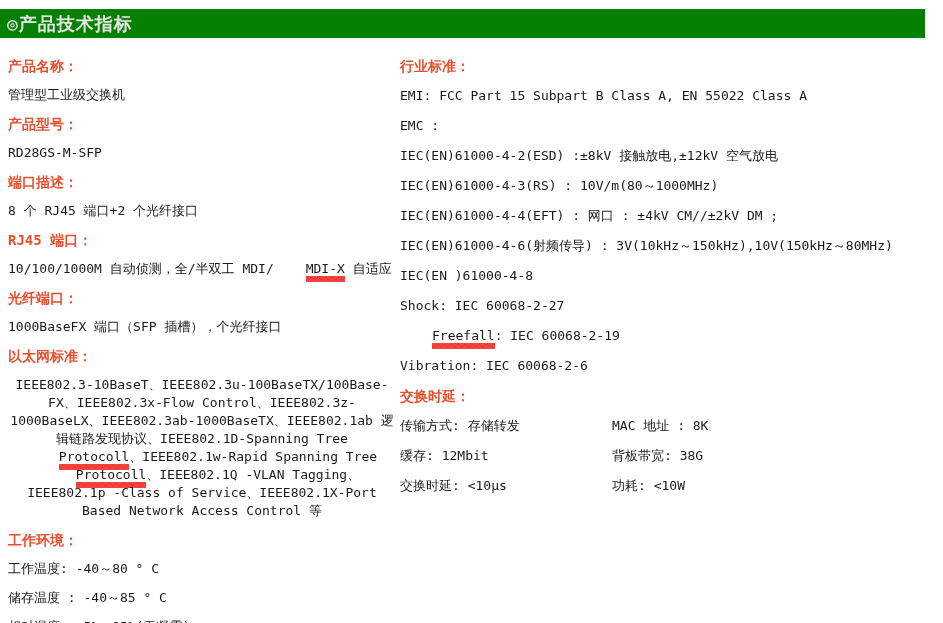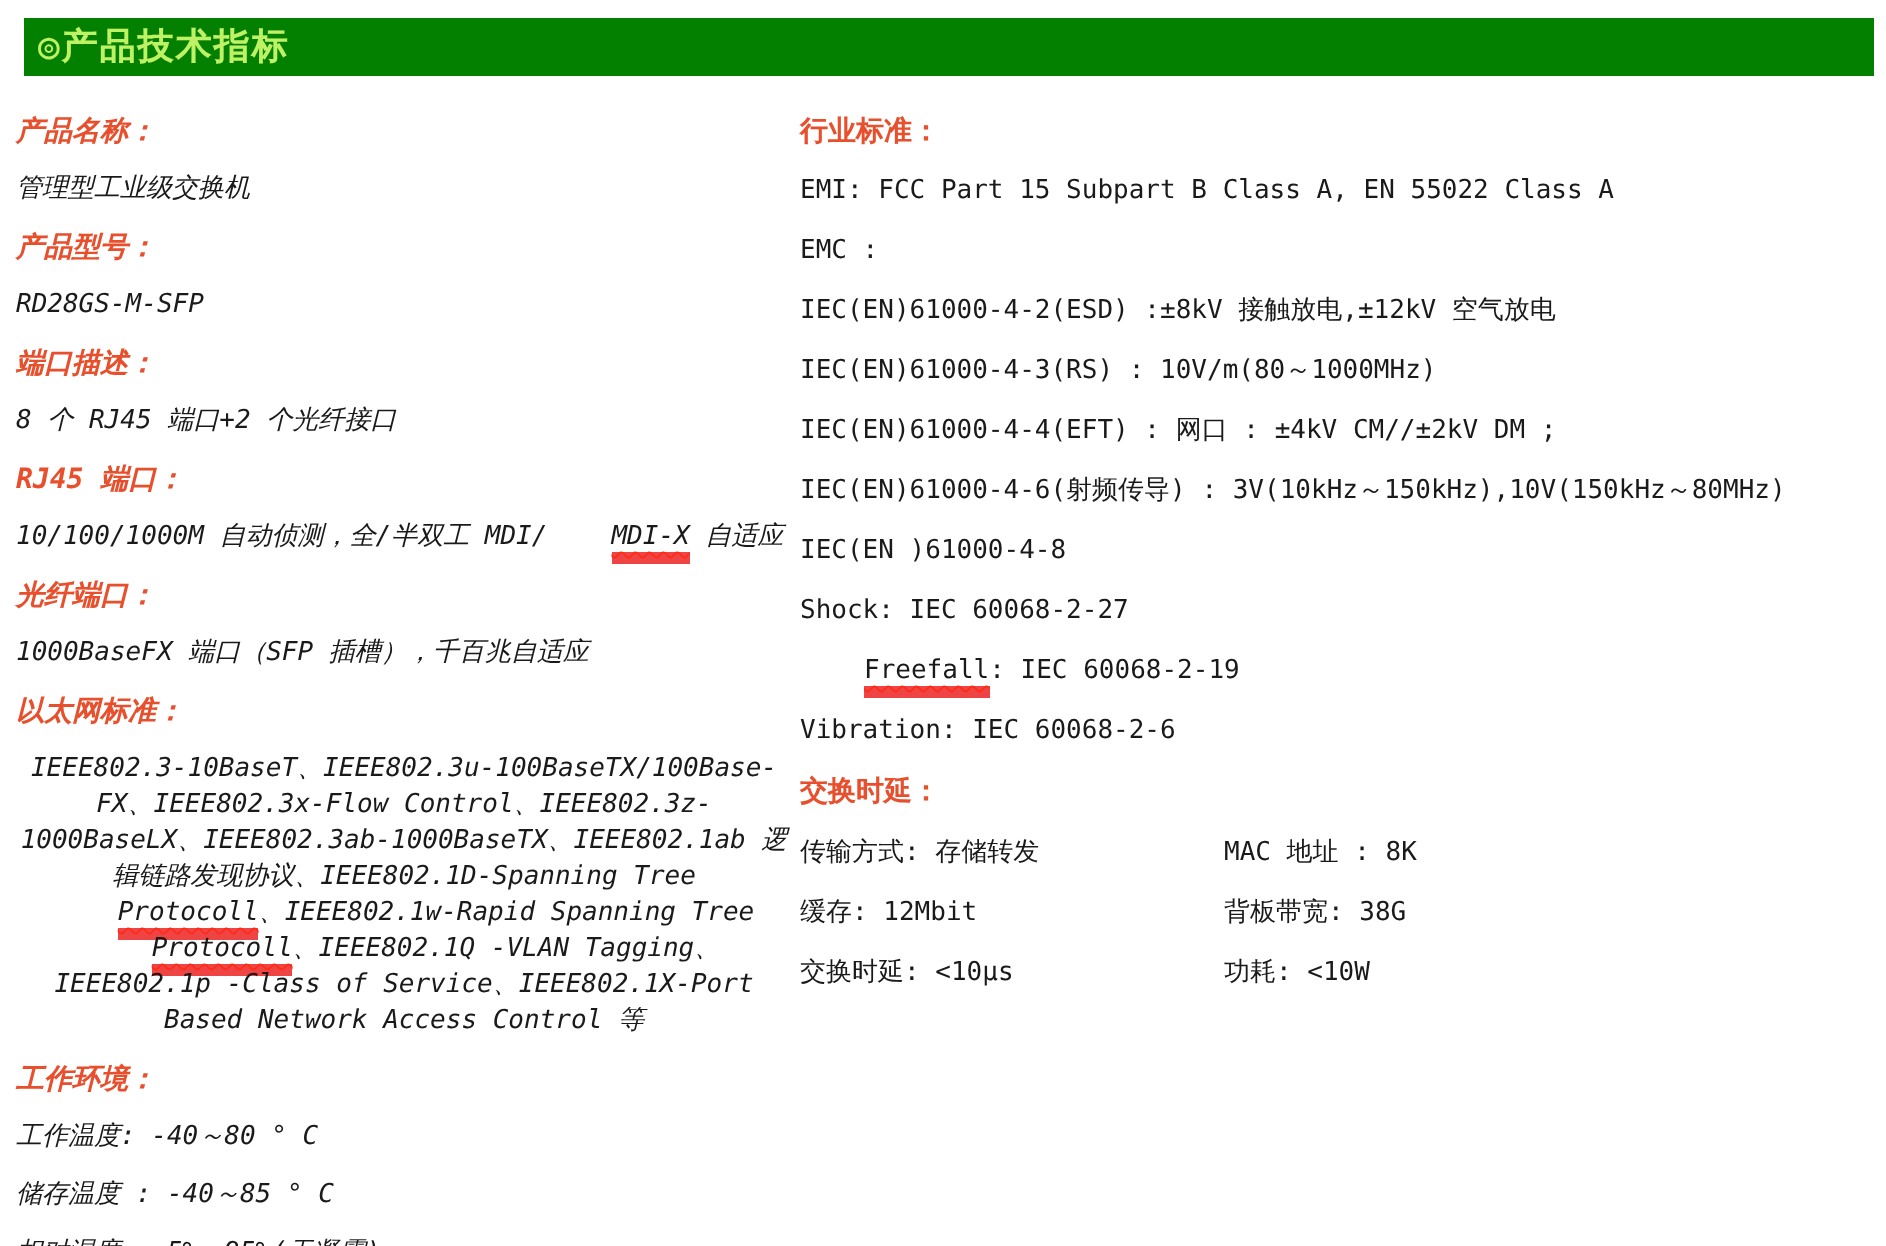--- a/index.html
+++ b/index.html
@@ -14,24 +14,24 @@
     width: 943px; height: 623px;
     background: #ffffff;
     color: var(--text);
     font-family: "DejaVu Sans Mono", "Liberation Mono", monospace;
     font-size: 13px;
     position: relative;
     overflow: hidden;
   }
   .header-bar {
     position: absolute;
-    left: 12px; top: 9px;
+    left: 0; top: 9px;
     width: 925px; height: 29px;
     background: var(--bar-green);
-    color: #bef264;
+    color: #e5e5e5;
     display: flex;
     align-items: center;
     padding-left: 7px;
   }
   .header-title {
     font-size: 18px;
     font-weight: bold;
     letter-spacing: 1px;
     line-height: 1;
   }
@@ -53,21 +53,21 @@
   .line {
     line-height: 18px;
     white-space: nowrap;
   }
   .para {
     line-height: 18px;
     white-space: normal;
     word-break: break-word;
     text-align: center;
   }
-  .col-left  .row { margin-bottom: 11px; font-style: italic; }
+  .col-left  .row { margin-bottom: 11px; }
   .col-right .row { margin-bottom: 12px; }
   .misspelled {
     border-bottom: 6px solid #ef4444;
     text-decoration: underline wavy var(--misspell-red) 1px;
     text-underline-offset: 3px;
     margin-left: 32px;
   }
   .switch-row { display: flex; }
   .switch-row .cell-l { width: 212px; white-space: nowrap; }
   .switch-row .cell-r { flex: 1; white-space: nowrap; }
@@ -89,21 +89,21 @@
     <div class="heading-row row">产品型号：</div>
     <div class="line row">RD28GS-M-SFP</div>
 
     <div class="heading-row row">端口描述：</div>
     <div class="line row">8 个 RJ45 端口+2 个光纤接口</div>
 
     <div class="heading-row row">RJ45 端口：</div>
     <div class="line row"><span>10/100/1000M 自动侦测，全/半双工 MDI/</span><span class="misspelled">MDI-X</span><span> 自适应</span></div>
 
     <div class="heading-row row">光纤端口：</div>
-    <div class="line row">1000BaseFX 端口（SFP 插槽），千百兆自适应</div>
+    <div class="line row">1000BaseFX 端口（SFP 插槽），个光纤接口</div>
 
     <div class="heading-row row">以太网标准：</div>
     <div class="para row"><span>IEEE802.3-10BaseT、IEEE802.3u-100BaseTX/100Base-FX、IEEE802.3x-Flow Control、IEEE802.3z-1000BaseLX、IEEE802.3ab-1000BaseTX、IEEE802.1ab 逻辑链路发现协议、IEEE802.1D-Spanning Tree </span><span class="misspelled">Protocoll</span><span>、IEEE802.1w-Rapid Spanning Tree </span><span class="misspelled">Protocoll</span><span>、IEEE802.1Q -VLAN Tagging、IEEE802.1p -Class of Service、IEEE802.1X-Port Based Network Access Control 等</span></div>
 
     <div class="heading-row row">工作环境：</div>
     <div class="line row">工作温度: -40～80 ° C</div>
     <div class="line row">储存温度 : -40～85 ° C</div>
     <div class="line row">相对湿度 : 5%～95%(无凝露)</div>
 
   </div>

